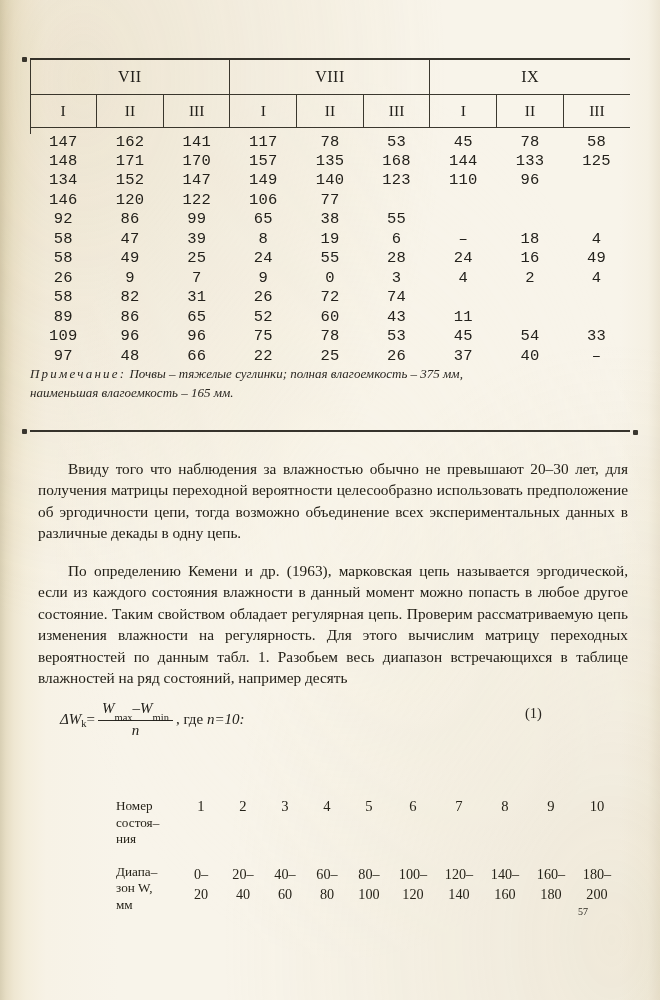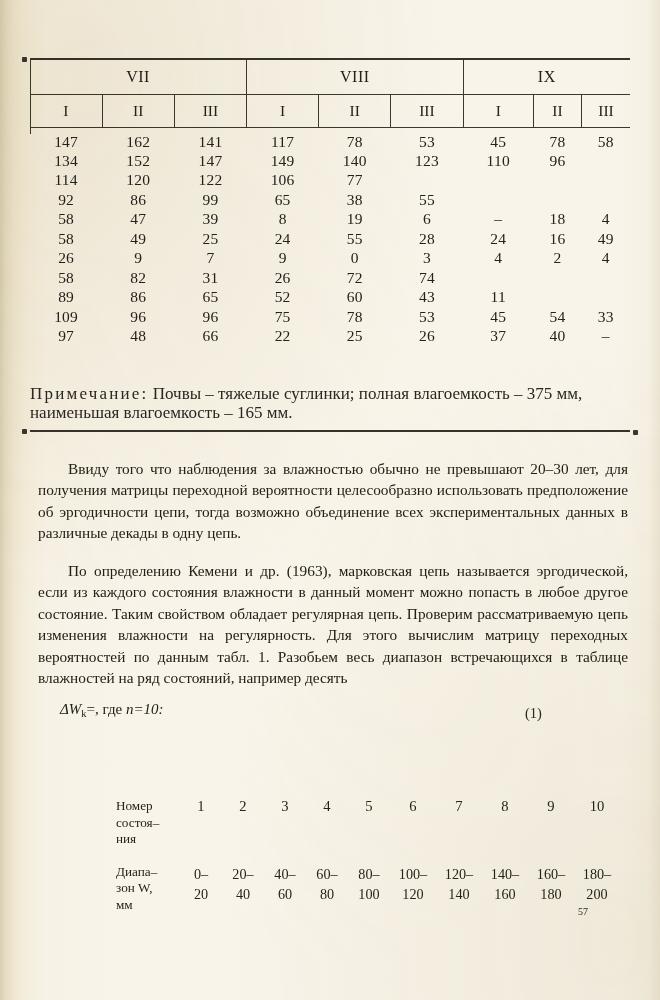--- a/index.html
+++ b/index.html
@@ -74,46 +74,47 @@
   }
   .tbl .hd-month:last-child { border-right: none; }
   .tbl .hd-dec {
     height: 32px;
     font-size: 15.5px;
     border-right: 1.4px solid #3b382f;
     border-bottom: 1.6px solid #3b382f;
   }
   .tbl .hd-dec.edge { border-right: 1.6px solid #3b382f; }
   .tbl .hd-dec.last { border-right: none; }
-  .tbl tbody tr { height: 19.5px; }
+  .tbl tbody tr { height: 19.5px; font-family: Liberation Mono, monospace; }
   .tbl tbody td {
     font-size: 15.5px;
     letter-spacing: .2px;
   }
   .tbl tbody tr:first-child td { padding-top: 5px; }
   .tbl-frame {
     position: absolute;
     left: 30px;
     top: 60px;
     width: 600px;
     height: 74px;
     border-left: 1.7px solid #3b382f;
     border-right: 0;
     pointer-events: none;
   }
 
   
   .note {
     position: absolute;
     left: 30px;
-    top: 384px;
+    top: 364px;
     width: 605px;
-    font-size: 17px;
+    font-size: 13px;
     line-height: 19px;
     color: #2a2722;
+    font-style: italic;
   }
   .note .lead { letter-spacing: 2.2px; }
 
   
   .body-text {
     position: absolute;
     left: 38px;
     width: 590px;
     font-size: 15.3px;
     line-height: 21.4px;
@@ -239,32 +240,43 @@
           <td>162</td>
           <td>141</td>
           <td>117</td>
           <td>78</td>
           <td>53</td>
           <td>45</td>
           <td>78</td>
           <td>58</td>
         </tr>
         <tr>
+          <td>148</td>
+          <td>171</td>
+          <td>170</td>
+          <td>157</td>
+          <td>135</td>
+          <td>168</td>
+          <td>144</td>
+          <td>133</td>
+          <td>125</td>
+        </tr>
+        <tr>
           <td>134</td>
           <td>152</td>
           <td>147</td>
           <td>149</td>
           <td>140</td>
           <td>123</td>
           <td>110</td>
           <td>96</td>
           <td></td>
         </tr>
         <tr>
-          <td>114</td>
+          <td>146</td>
           <td>120</td>
           <td>122</td>
           <td>106</td>
           <td>77</td>
           <td></td>
           <td></td>
           <td></td>
           <td></td>
         </tr>
         <tr>
@@ -373,20 +385,25 @@
     <p class="indent">Ввиду того что наблюдения за влажностью обычно не превышают 20–30 лет, для получения матрицы переходной вероятности целесообразно использовать предположение об эргодичности цепи, тогда возможно объединение всех экспериментальных данных в различные декады в одну цепь.</p>
   </div>
 
   <div class="body-text" style="top:560px;">
     <p class="indent">По определению Кемени и др. (1963), марковская цепь называется эргодической, если из каждого состояния влажности в данный момент можно попасть в любое другое состояние. Таким свойством обладает регулярная цепь. Проверим рассматриваемую цепь изменения влажности на регулярность. Для этого вычислим матрицу переходных вероятностей  по данным табл. 1. Разобьем весь диапазон встречающихся  в  таблице  влажностей на  ряд  состояний,  например  десять</p>
   </div>
 
   <div class="formula-row">
     <span class="formula">
       <span class="it">Δ</span><span class="it">W</span><span class="sub it">k</span><span>=</span>
+      <span class="frac">
+        <span class="num"><span class="it">W</span><span class="sub">max</span><span>–</span><span class="it">W</span><span class="sub">min</span></span>
+        <span class="bar"></span>
+        <span class="den it">n</span>
+      </span>
       <span>, где</span>&nbsp;
       <span class="it">n=10:</span>
     </span>
   </div>
   <div class="eqno">(1)</div>
 
   <div class="states">
     <table>
       <tbody>
           <tr>

